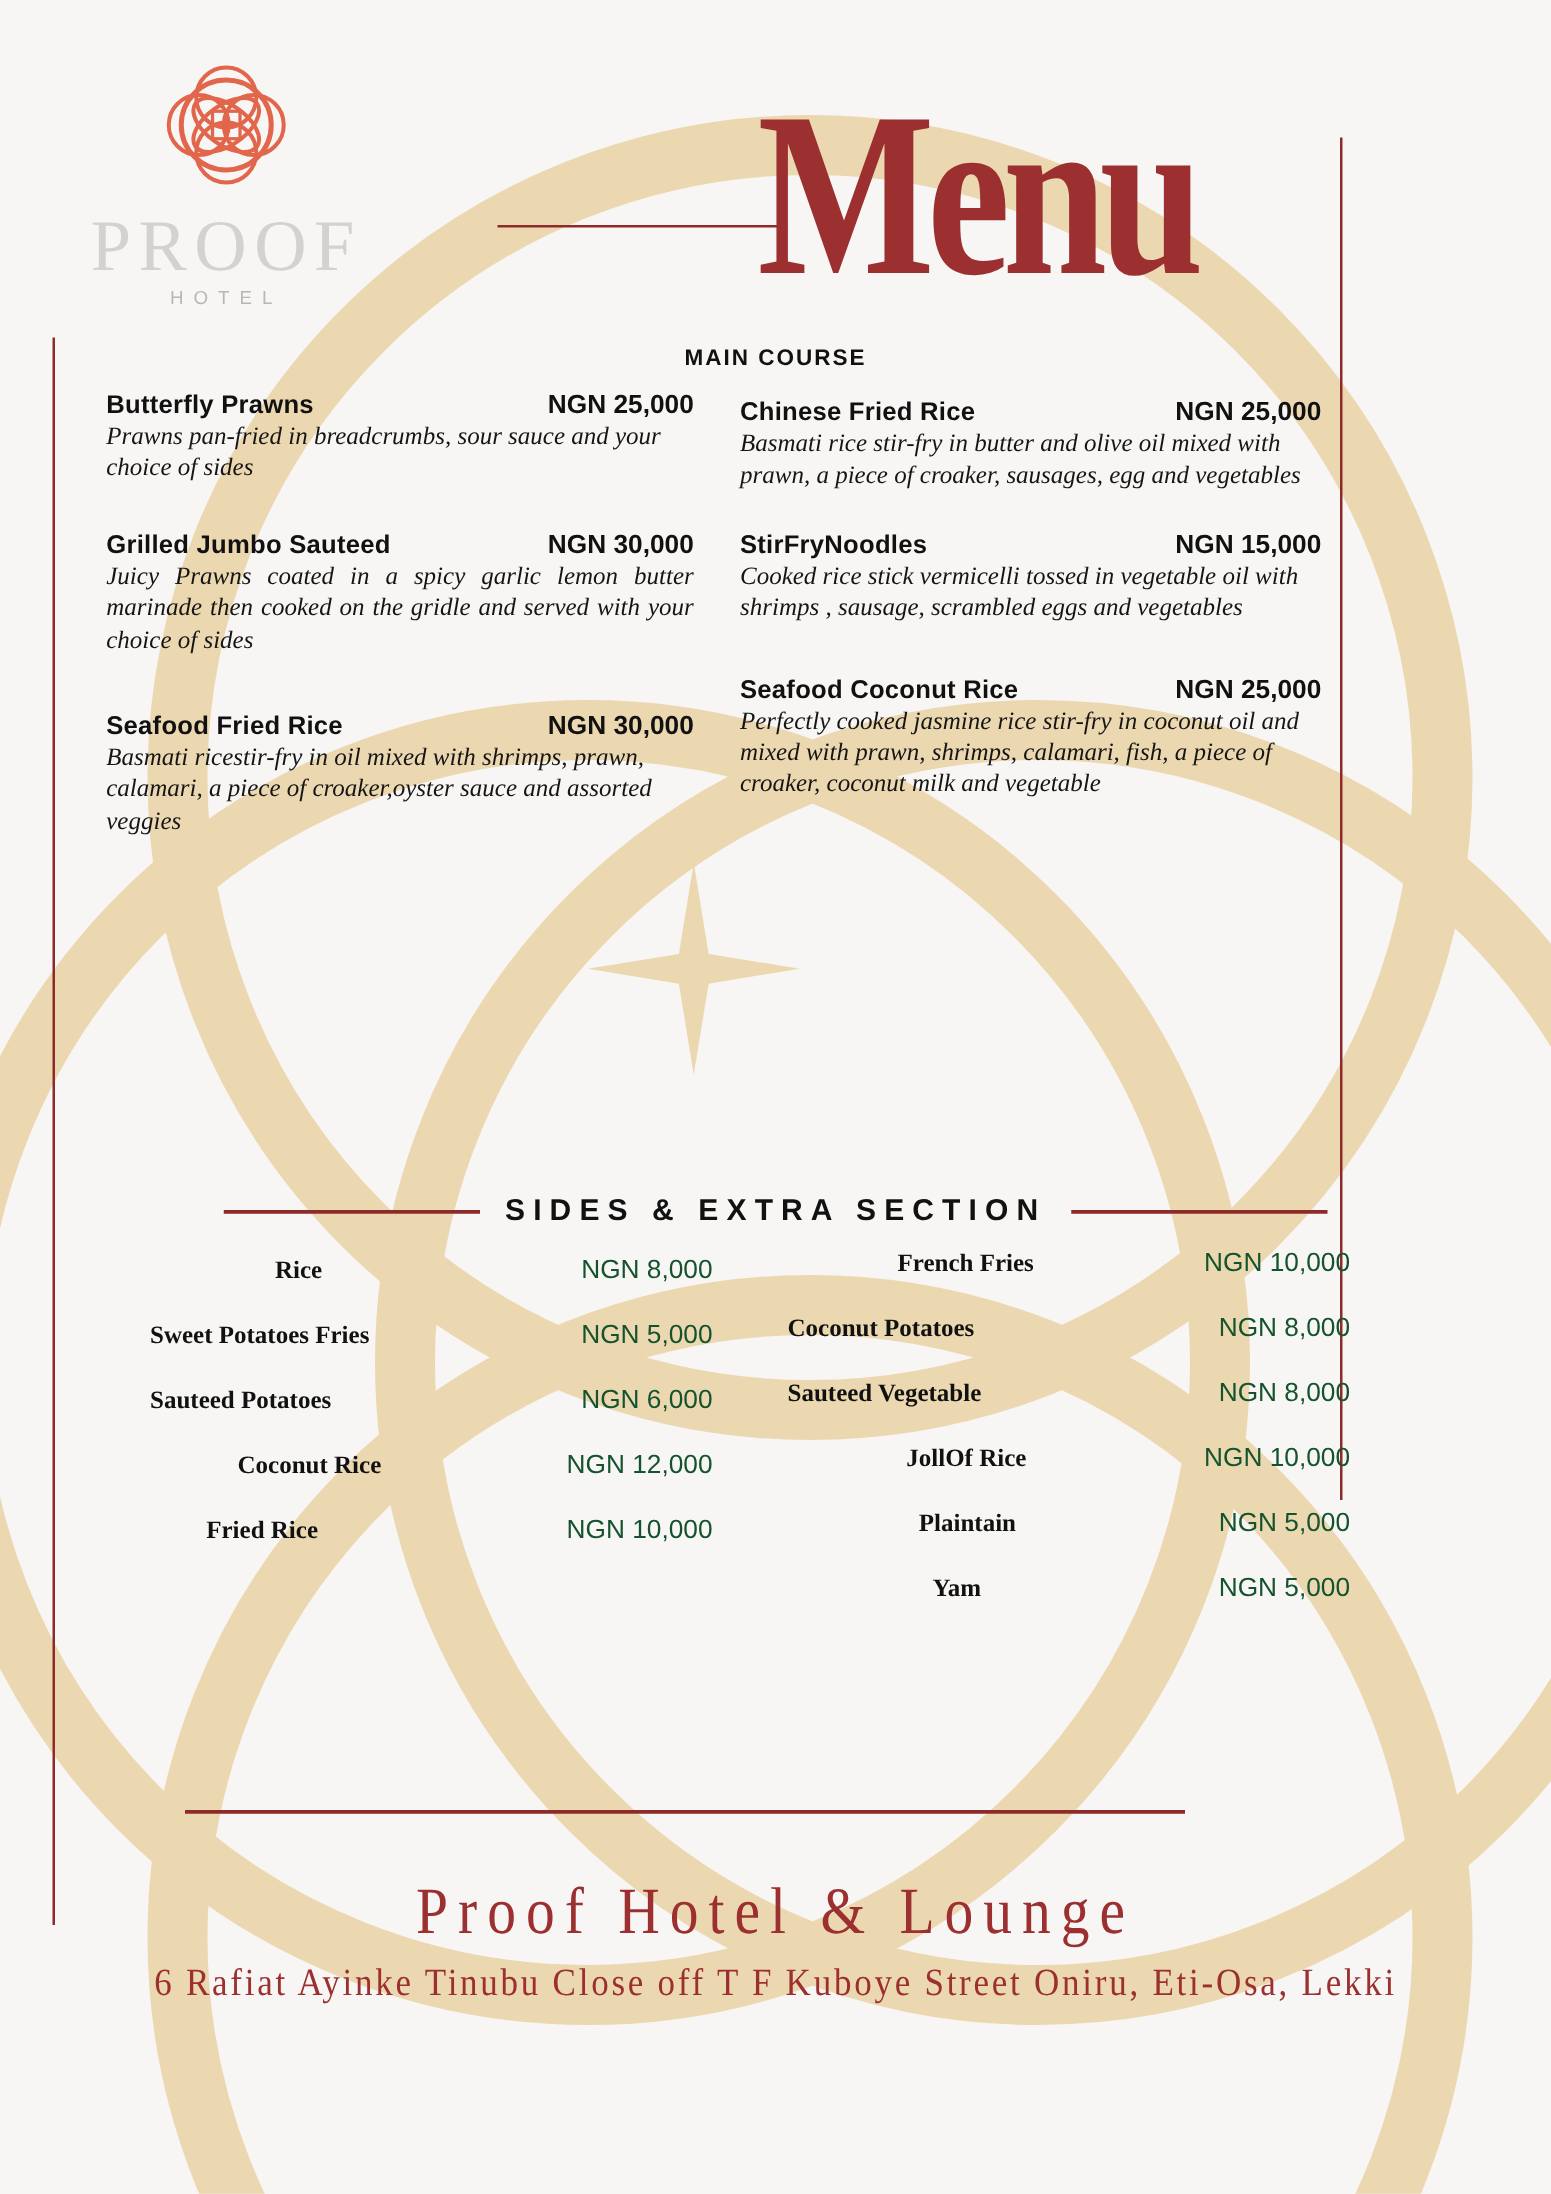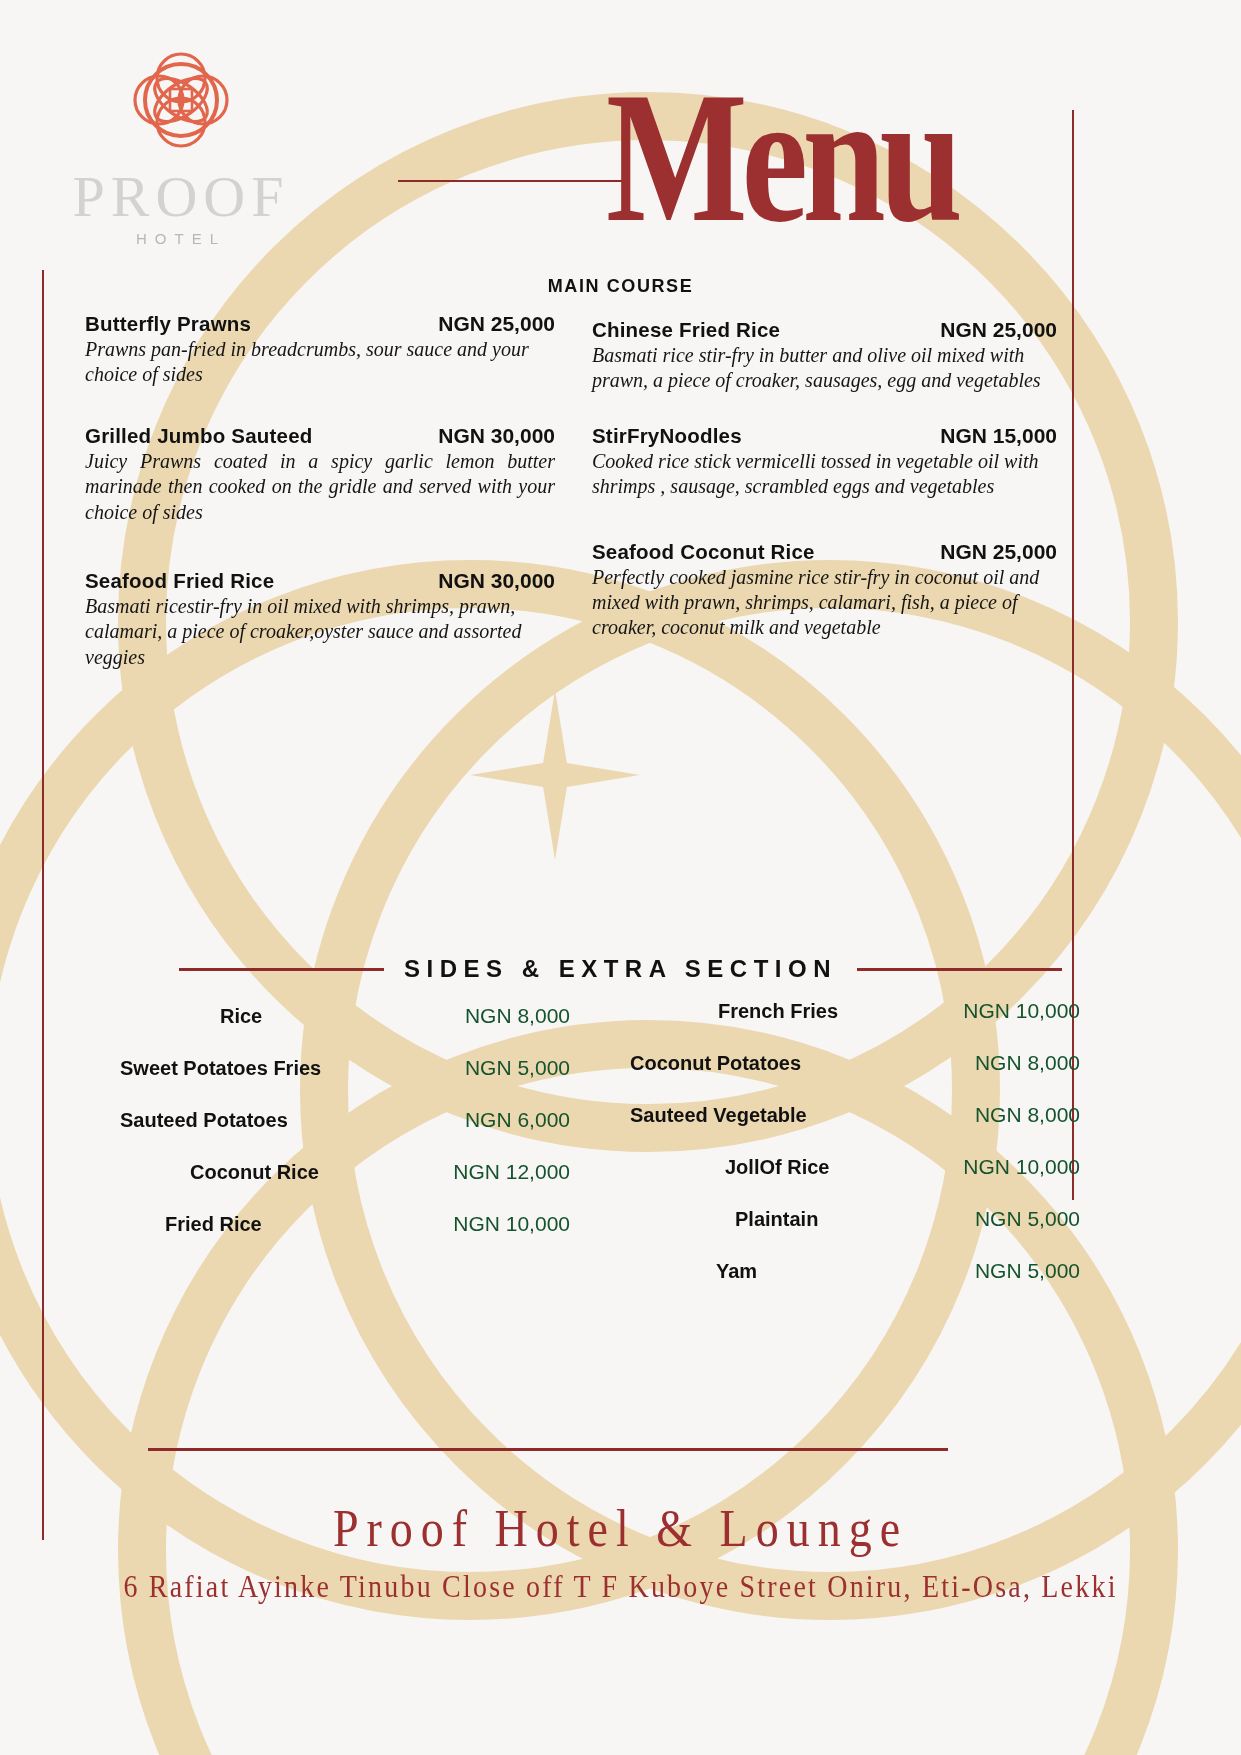--- a/index.html
+++ b/index.html
@@ -63,29 +63,29 @@
   
   #sides-head { position:absolute; left:0; top:955px; width:1241px; display:flex;
                 align-items:center; justify-content:center; gap:20px; }
   #sides-head .hline { height:3px; background:#8d2a2a; width:205px; }
   #sides-title { font-size:24px; font-weight:bold; letter-spacing:6.5px; color:#111; white-space:nowrap; }
 
   .sides-col { position:absolute; top:990px; }
   #sides-left  { left:120px; width:450px; }
   #sides-right { left:630px; width:450px; }
   .side-row { display:flex; align-items:center; justify-content:space-between; height:52px; }
-  .side-name { font-size:20px; font-weight:bold; color:#111; white-space:nowrap; }
+  .side-name { font-size:20px; font-weight:bold; color:#111; white-space:nowrap;font-family:Liberation Serif, serif; }
   .side-price { font-size:21px; font-weight:normal; color:#14532d; white-space:nowrap; }
   #sides-left .side-row:nth-child(1) .side-name { margin-left:100px; }
   #sides-left .side-row:nth-child(4) .side-name { margin-left:70px; }
   #sides-left .side-row:nth-child(5) .side-name { margin-left:45px; }
   #sides-right .side-row:nth-child(1) .side-name { margin-left:88px; }
   #sides-right .side-row:nth-child(4) .side-name { margin-left:95px; }
   #sides-right .side-row:nth-child(5) .side-name { margin-left:105px; }
-  #sides-right .side-row:nth-child(6) .side-name { margin-left:86px; }
+  #sides-right .side-row:nth-child(6) .side-name { margin-left:116px; }
   #sides-right { top:985px; }
 
   #bottom-rule { position:absolute; left:148px; top:1448px; width:800px; height:3px; background:#8d2a2a; }
 
   
   #footer { position:absolute; left:0; top:1498px; width:1241px; text-align:center; color:#9c2f2f; }
   #footer-name { font-family:"Liberation Serif", serif; font-size:46px; letter-spacing:8px;
                  transform:scaleY(1.15); transform-origin:center top; }
   #footer-addr { font-family:"Liberation Serif", serif; font-size:28px; letter-spacing:2.2px;
                  line-height:1.45; margin-top:14px; padding:0 100px; transform:scaleY(1.1);

